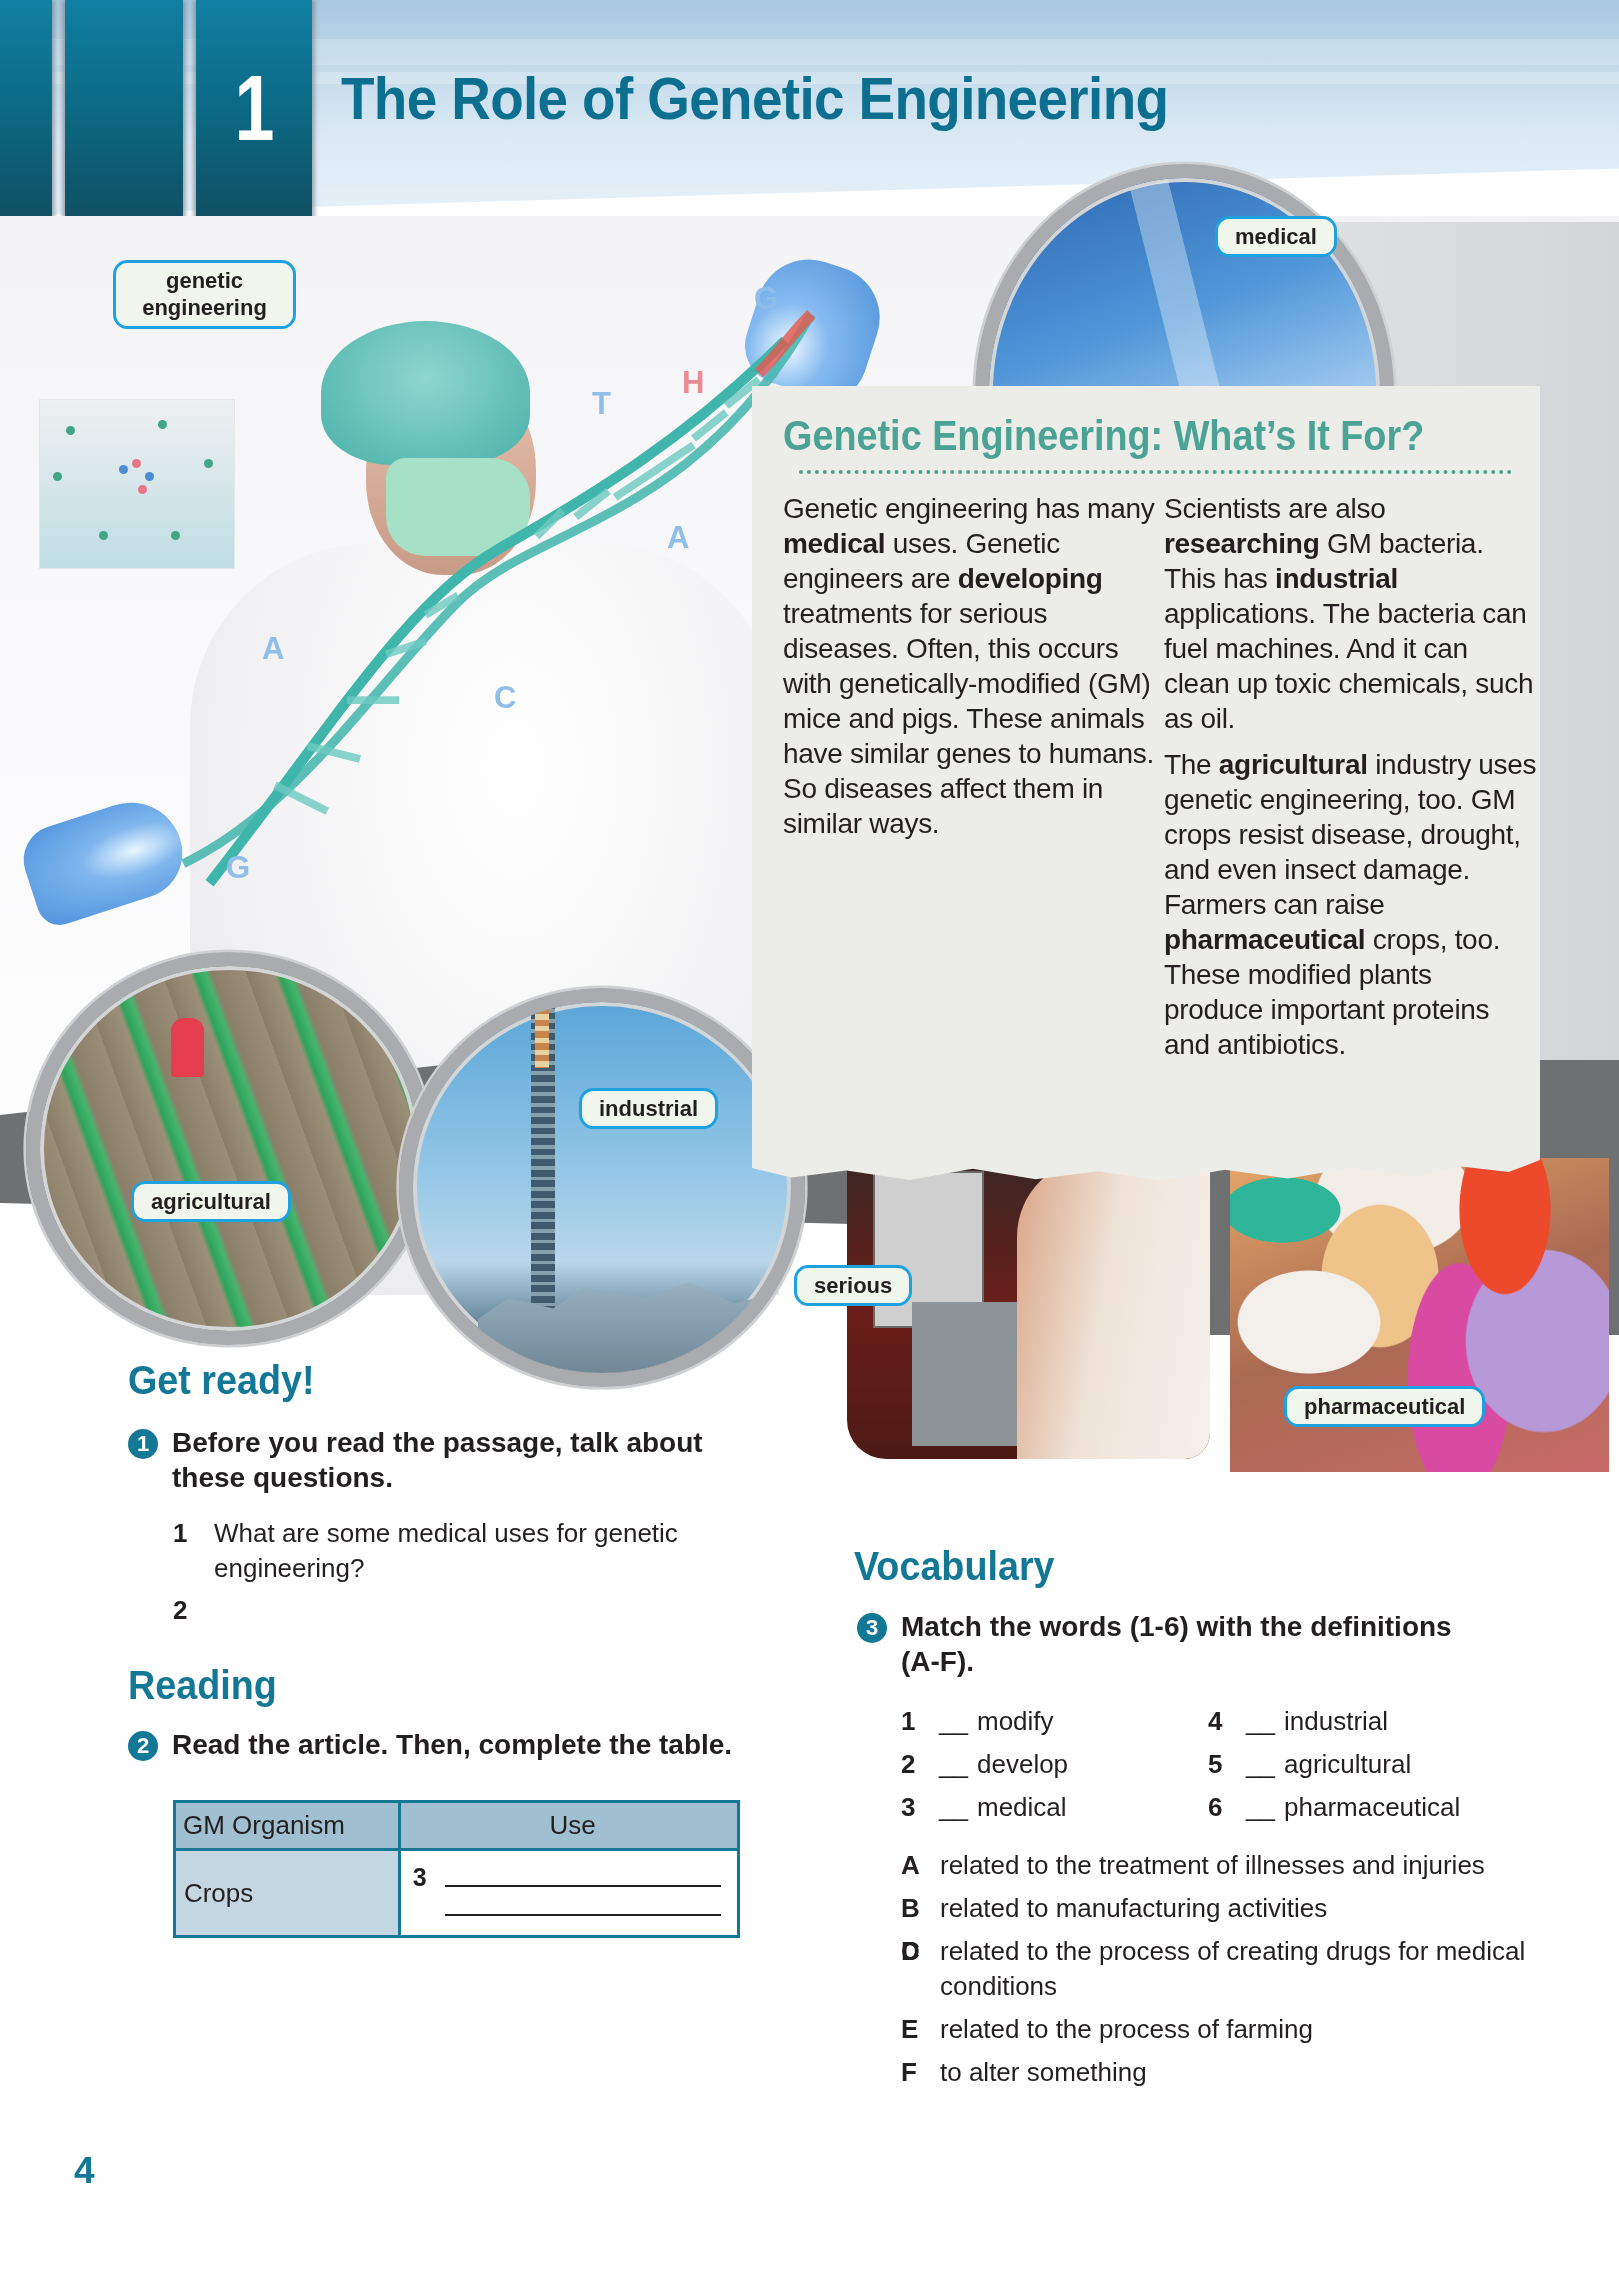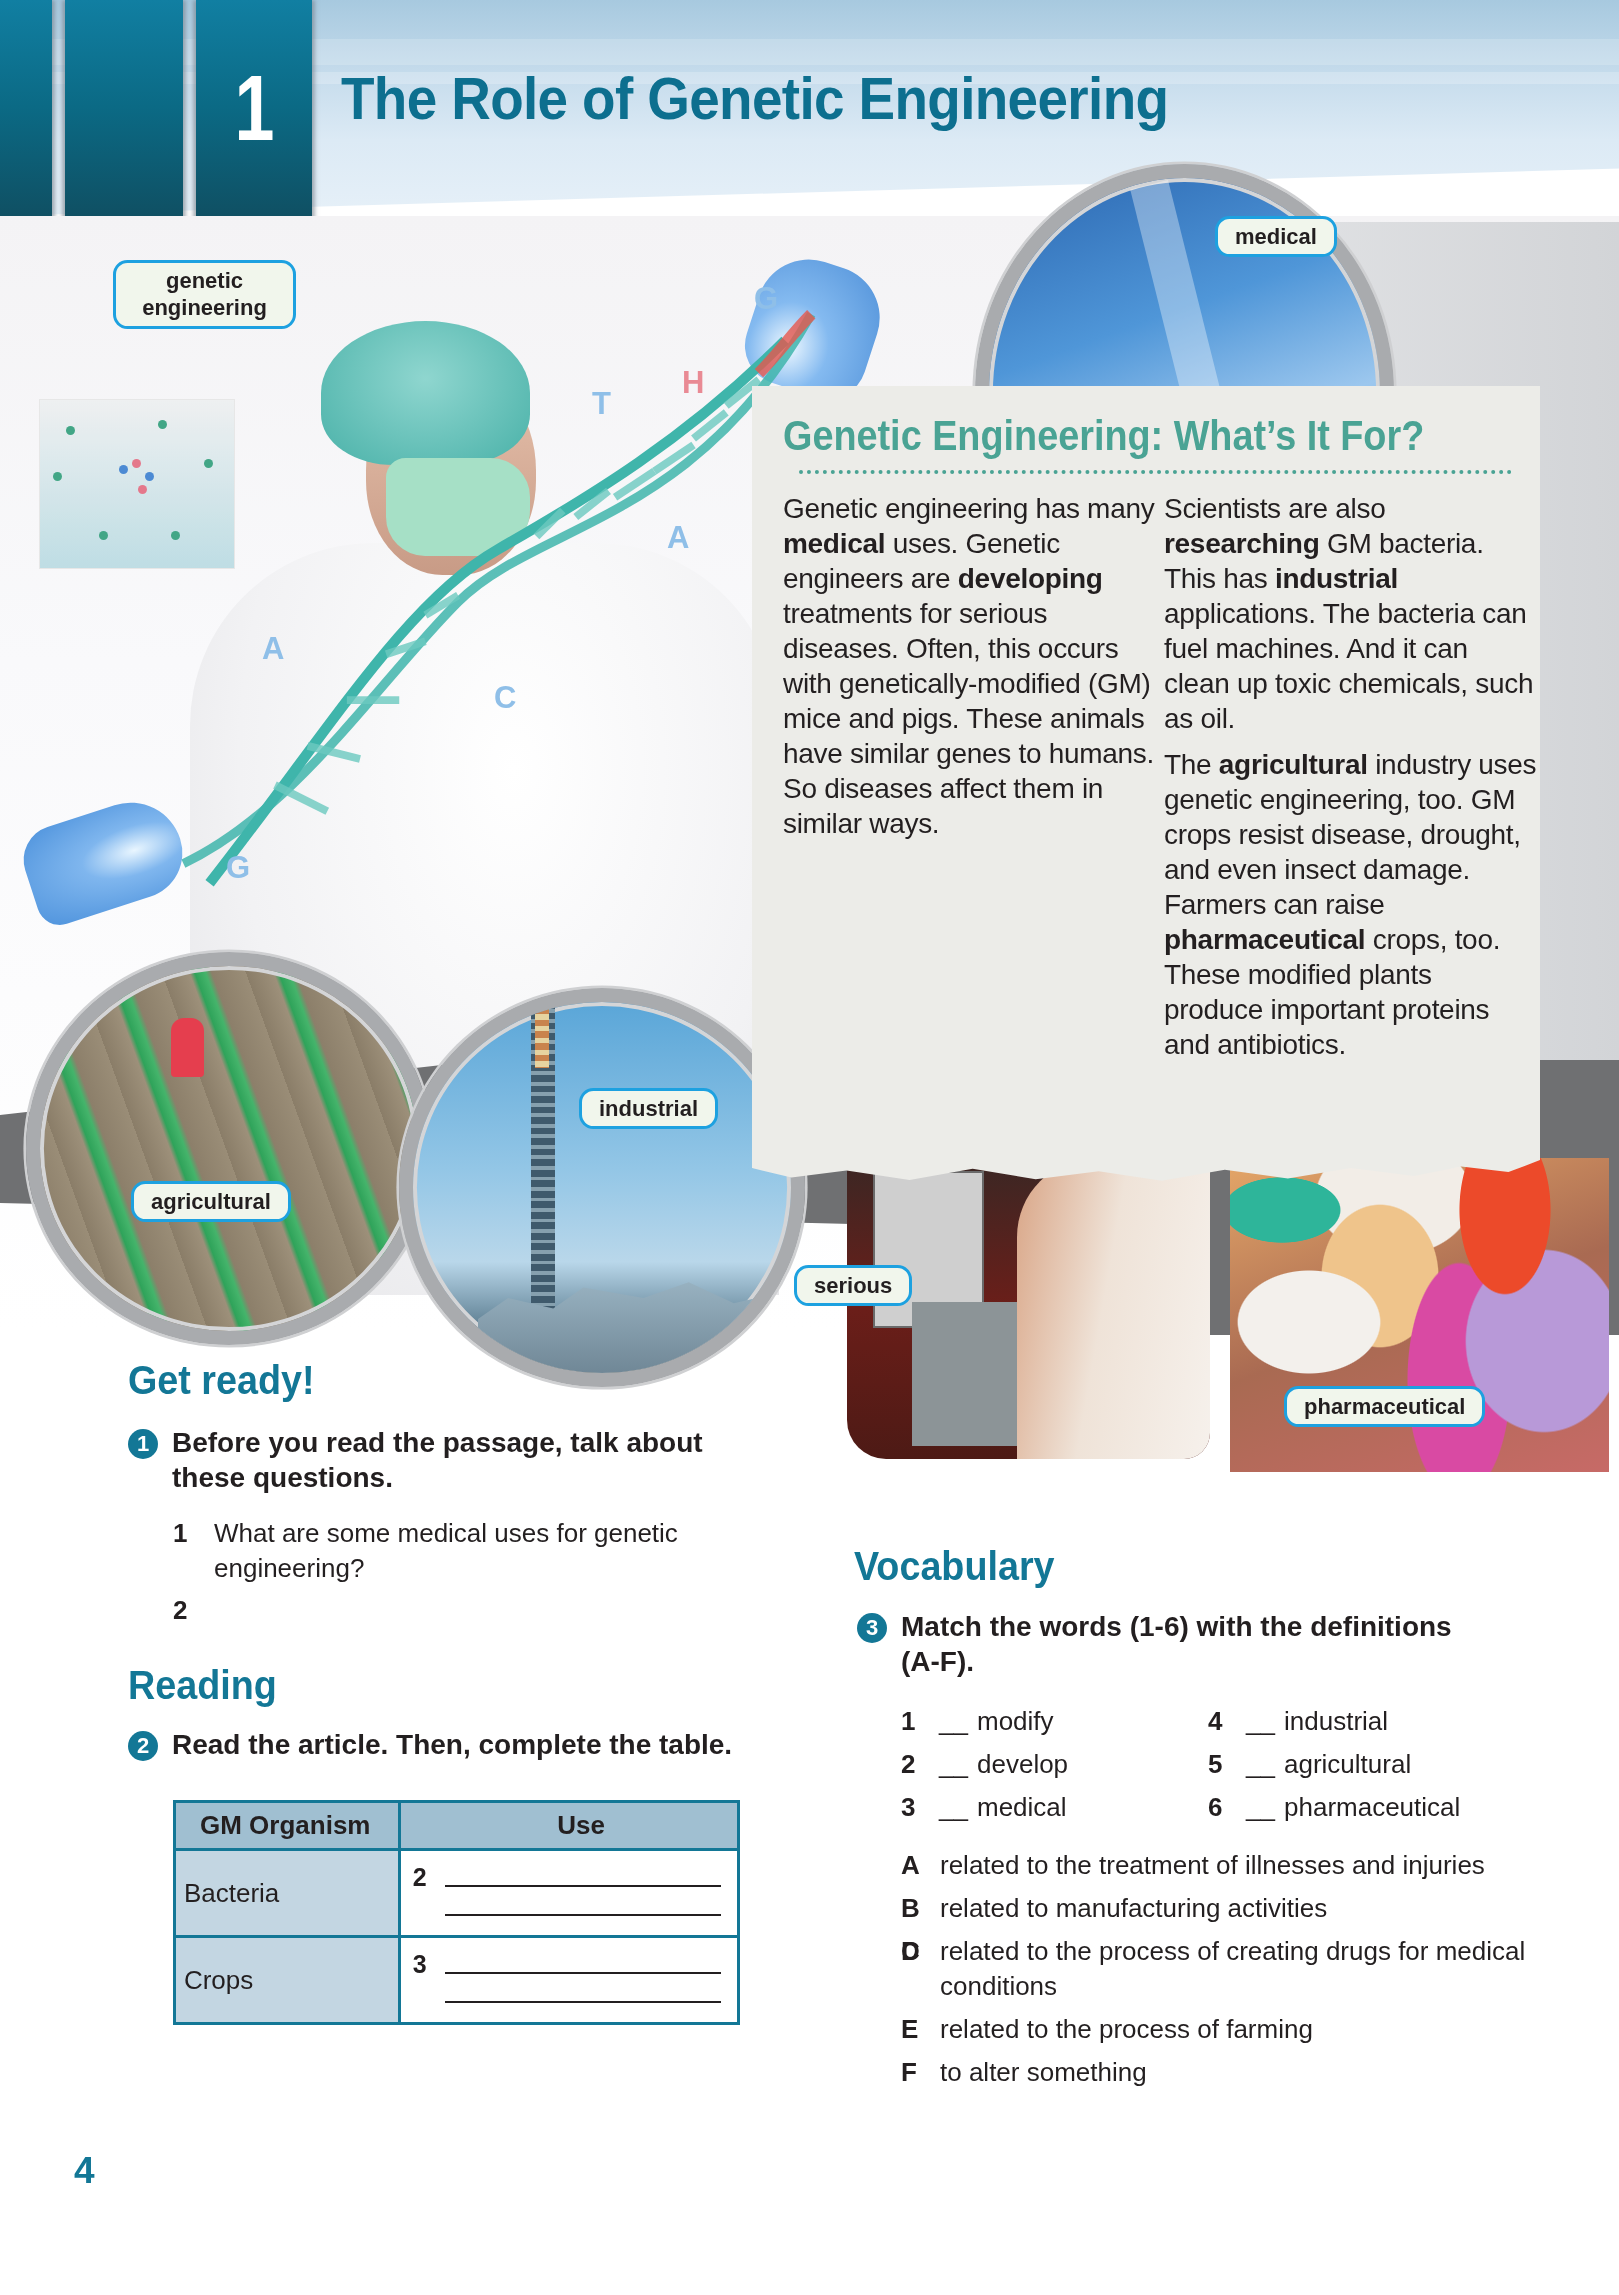--- a/index.html
+++ b/index.html
@@ -143,21 +143,21 @@
   .task-num { position:absolute; left: 0; top: 3.9px; width: 30px; height: 30px; border-radius: 50%;
     background: #137796; color: #fff; font-size: 22px; text-align: center; line-height: 30px; }
   .task-text { padding-left: 44px; display:block; }
 
   .qlist { position:absolute; font-size: 26px; line-height: 35px; }
   .qitem { position: relative; padding-left: 41px; margin-bottom: 6.5px; }
   .qitem .n { position:absolute; left: 0; top: 0; font-weight: bold; }
 
   .gm-table { position:absolute; left: 173px; top: 1800px; width: 567px; border-collapse: collapse;
     border: 3.9px solid #137796; font-size: 26px; }
-  .gm-table th { background: #a0bfd1; height: 48px; border: 3.9px solid #137796; text-align: left; padding-left: 24px; font-weight: bold; margin-left: 32px; }
+  .gm-table th { background: #a0bfd1; height: 48px; border: 3.9px solid #137796; text-align: left; padding-left: 7px; font-weight: normal; margin-left: 32px; }
   .gm-table th.use { text-align: center; }
   .gm-table td { border: 3.9px solid #137796; height: 87px; vertical-align: middle; }
   .gm-table td.org { background: #c3d6e2; width: 225px; padding-left: 7.9px; }
   .gm-table td.use-cell { background: #ffffff; position: relative; }
   .use-cell .num { position:absolute; left: 11.8px; top: 11.8px; font-weight: bold; font-size: 25px; }
   .use-cell .line1, .use-cell .line2 { position:absolute; left: 44px; right: 15.7px; height: 0; border-top: 2px solid #231f20; }
   .use-cell .line1 { top: 34px; }
   .use-cell .line2 { top: 63px; }
 
   .vocab-grid { position:absolute; left: 901px; top: 1700px; width: 628px; font-size: 26px; line-height: 43px; }
@@ -297,28 +297,20 @@
 
 <table class="gm-table">
   <thead>
     <tr>
       <th>GM Organism</th>
       <th class="use">Use</th>
     </tr>
   </thead>
   <tbody>
     <tr>
-      <td class="org">Bacteria</td>
-      <td class="use-cell">
-        <span class="num">2</span>
-        <span class="line1"></span>
-        <span class="line2"></span>
-      </td>
-    </tr>
-    <tr>
       <td class="org">Crops</td>
       <td class="use-cell">
         <span class="num">3</span>
         <span class="line1"></span>
         <span class="line2"></span>
       </td>
     </tr>
   </tbody>
 </table>
 

